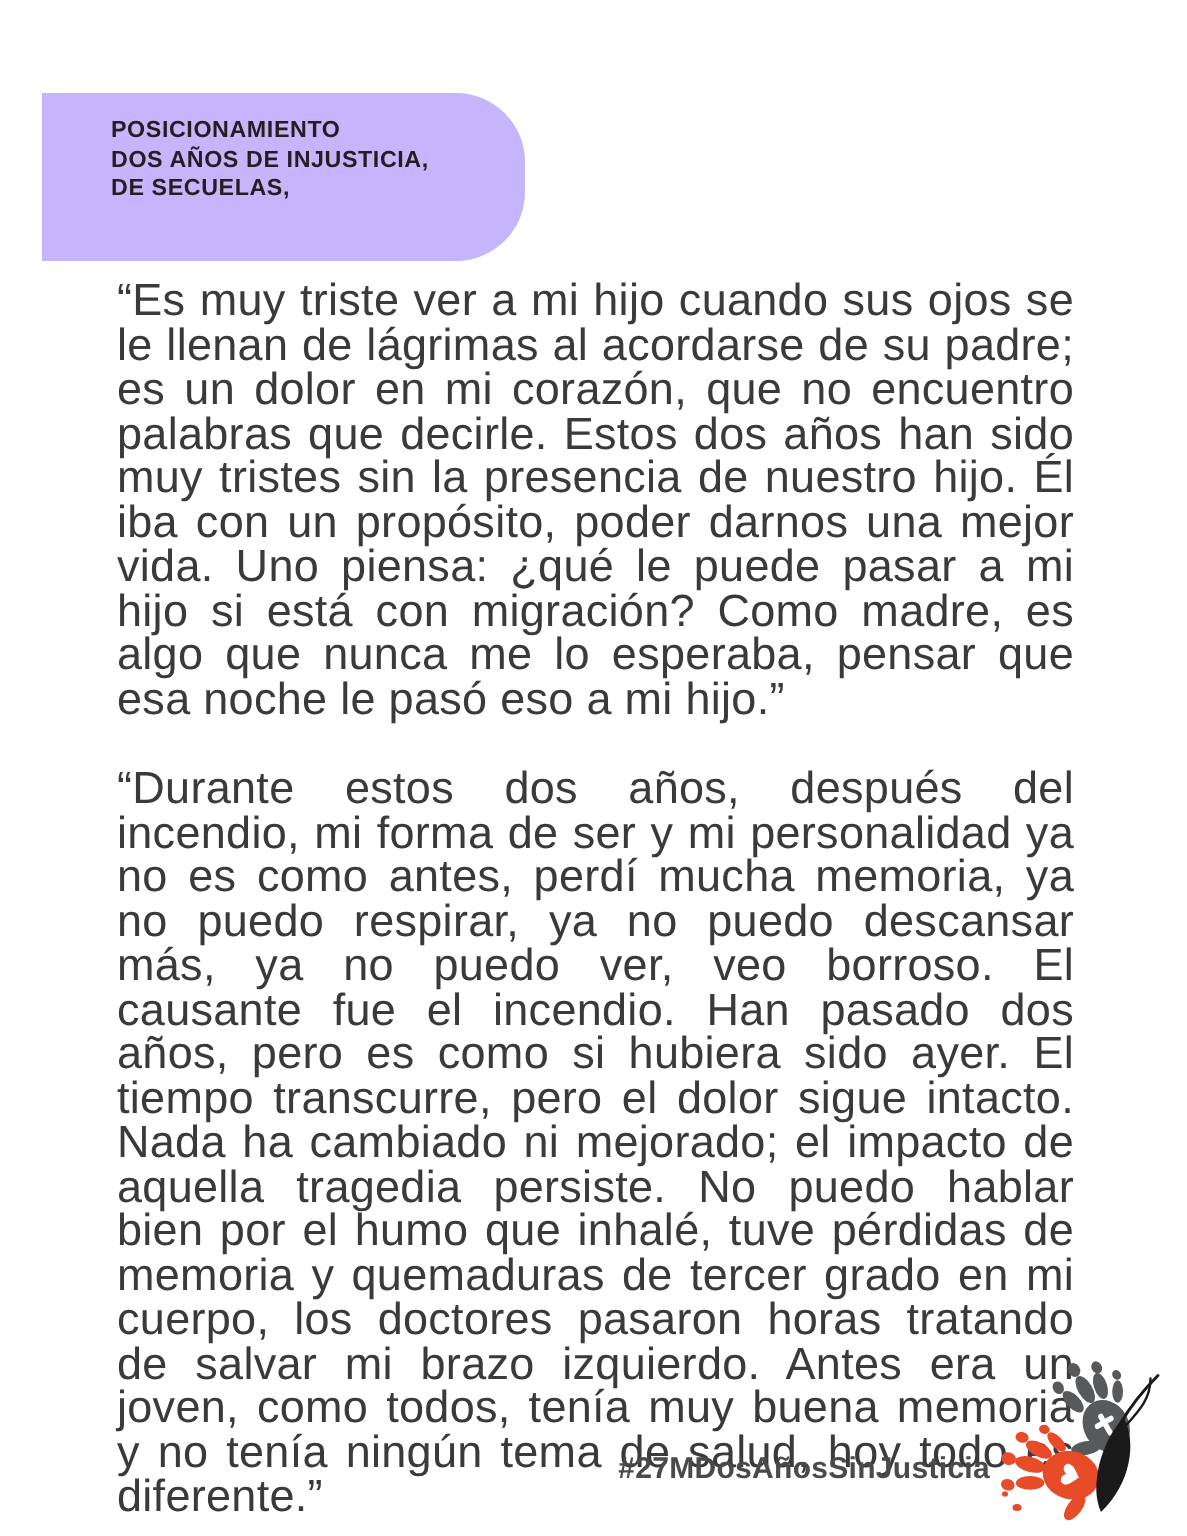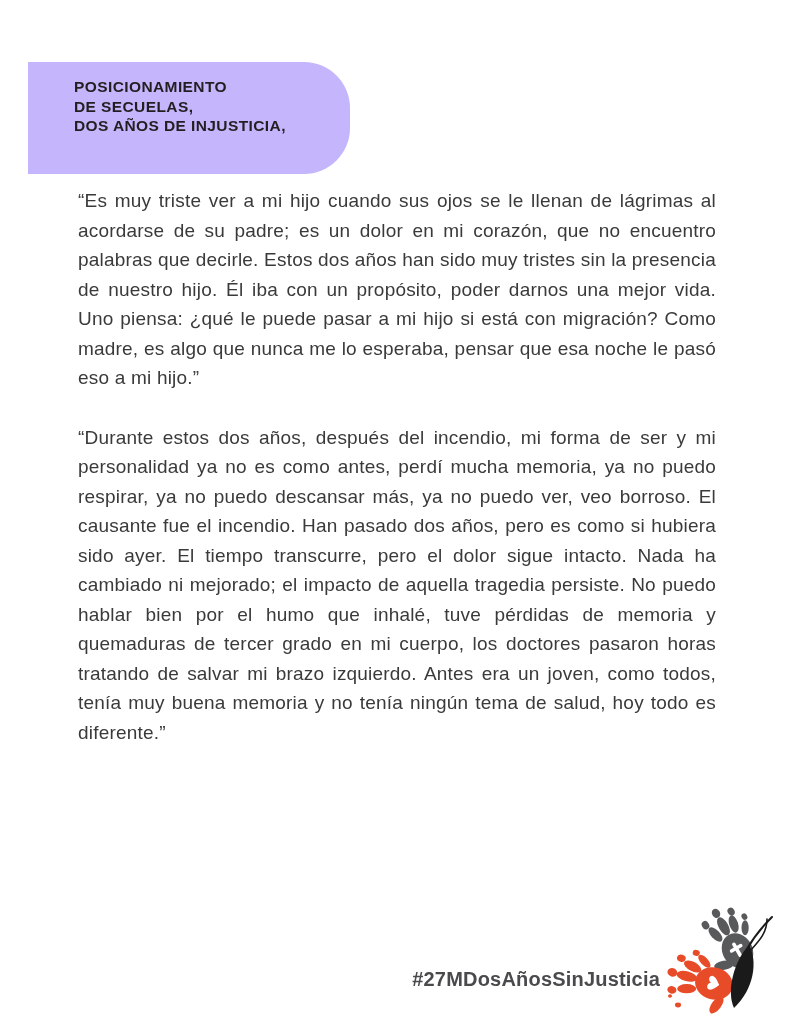--- a/index.html
+++ b/index.html
@@ -32,21 +32,21 @@
     white-space: nowrap;
   }
   .quotes {
     position: absolute;
     left: 78px;
     top: 186px;
     width: 638px;
   }
   .quote {
     margin: 0 0 30px 0;
-    font-size: 19px;
+    font-size: 30px;
     line-height: 29.5px;
     letter-spacing: 0.2px;
     color: #3a3a3a;
     text-align: justify;
   }
   .footer-hashtag {
     position: absolute;
     left: 0;
     top: 968px;
     width: 660px;
@@ -65,22 +65,22 @@
     height: 129px;
   }
 </style>
 </head>
 <body>
 
 <div class="page">
 
   <div class="badge">
     <div class="badge-line">POSICIONAMIENTO</div>
+    <div class="badge-line">DOS AÑOS DE INJUSTICIA,</div>
     <div class="badge-line">DE SECUELAS,</div>
-    <div class="badge-line">DOS AÑOS DE INJUSTICIA,</div>
   </div>
 
   <div class="quotes">
     <p class="quote">“Es muy triste ver a mi hijo cuando sus ojos se le llenan de lágrimas al acordarse de su padre; es un dolor en mi corazón, que no encuentro palabras que decirle. Estos dos años han sido muy tristes sin la presencia de nuestro hijo. Él iba con un propósito, poder darnos una mejor vida. Uno piensa: ¿qué le puede pasar a mi hijo si está con migración? Como madre, es algo que nunca me lo esperaba, pensar que esa noche le pasó eso a mi hijo.”</p>
     <p class="quote">“Durante estos dos años, después del incendio, mi forma de ser y mi personalidad ya no es como antes, perdí mucha memoria, ya no puedo respirar, ya no puedo descansar más, ya no puedo ver, veo borroso. El causante fue el incendio. Han pasado dos años, pero es como si hubiera sido ayer. El tiempo transcurre, pero el dolor sigue intacto. Nada ha cambiado ni mejorado; el impacto de aquella tragedia persiste. No puedo hablar bien por el humo que inhalé, tuve pérdidas de memoria y quemaduras de tercer grado en mi cuerpo, los doctores pasaron horas tratando de salvar mi brazo izquierdo. Antes era un joven, como todos, tenía muy buena memoria y no tenía ningún tema de salud, hoy todo es diferente.”</p>
   </div>
 
   <div class="footer-hashtag">#27MDosAñosSinJusticia</div>
 
   <svg class="hand-graphic" viewBox="0 0 151 129" xmlns="http://www.w3.org/2000/svg" aria-hidden="true">

